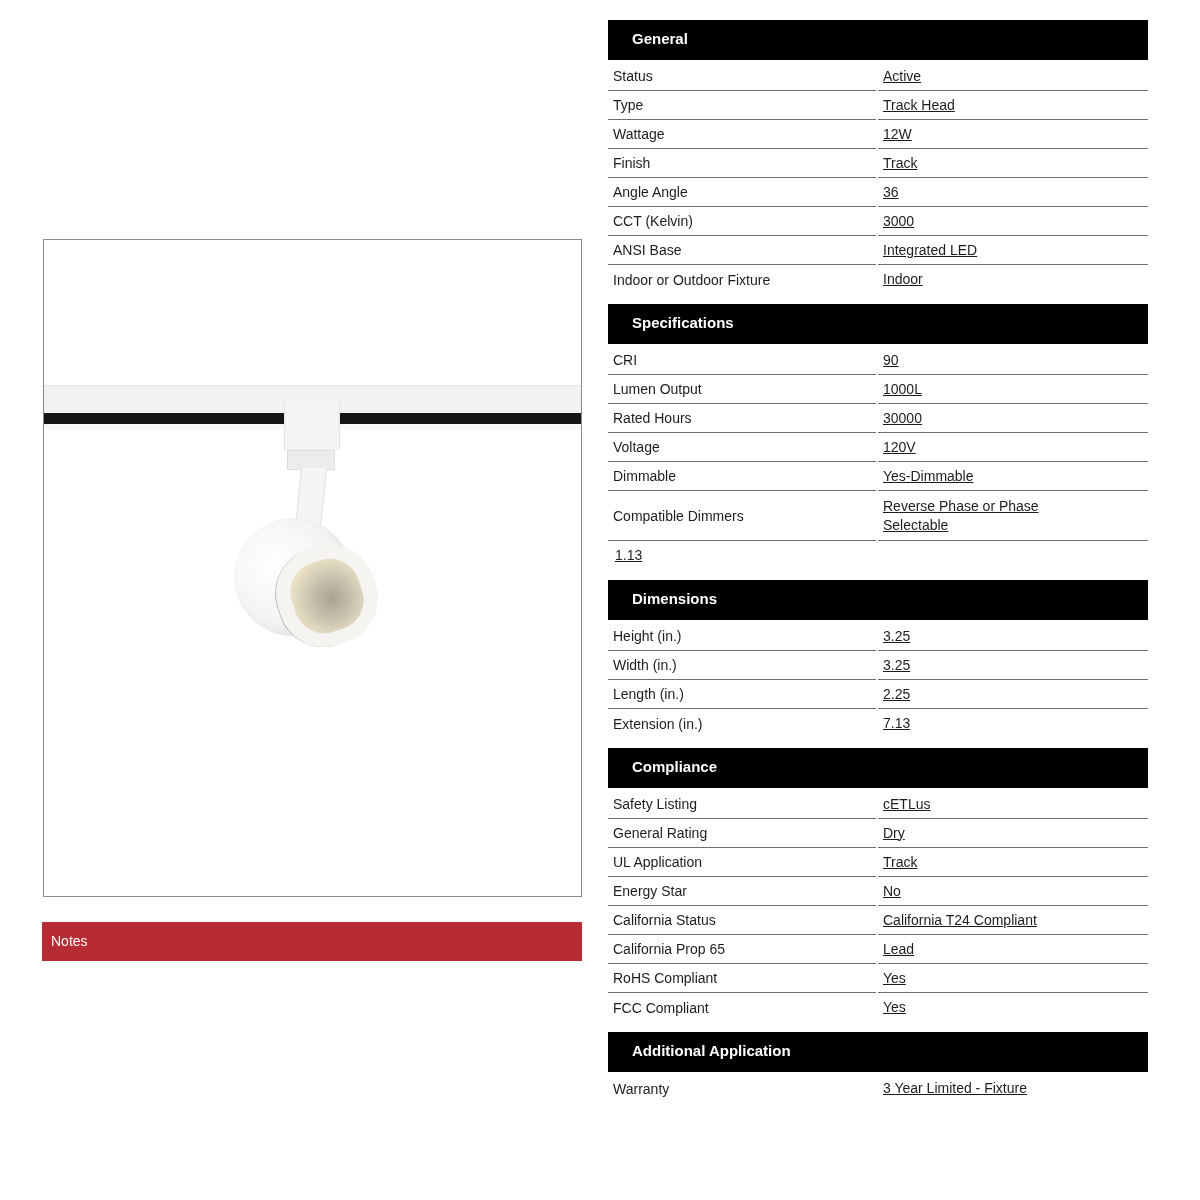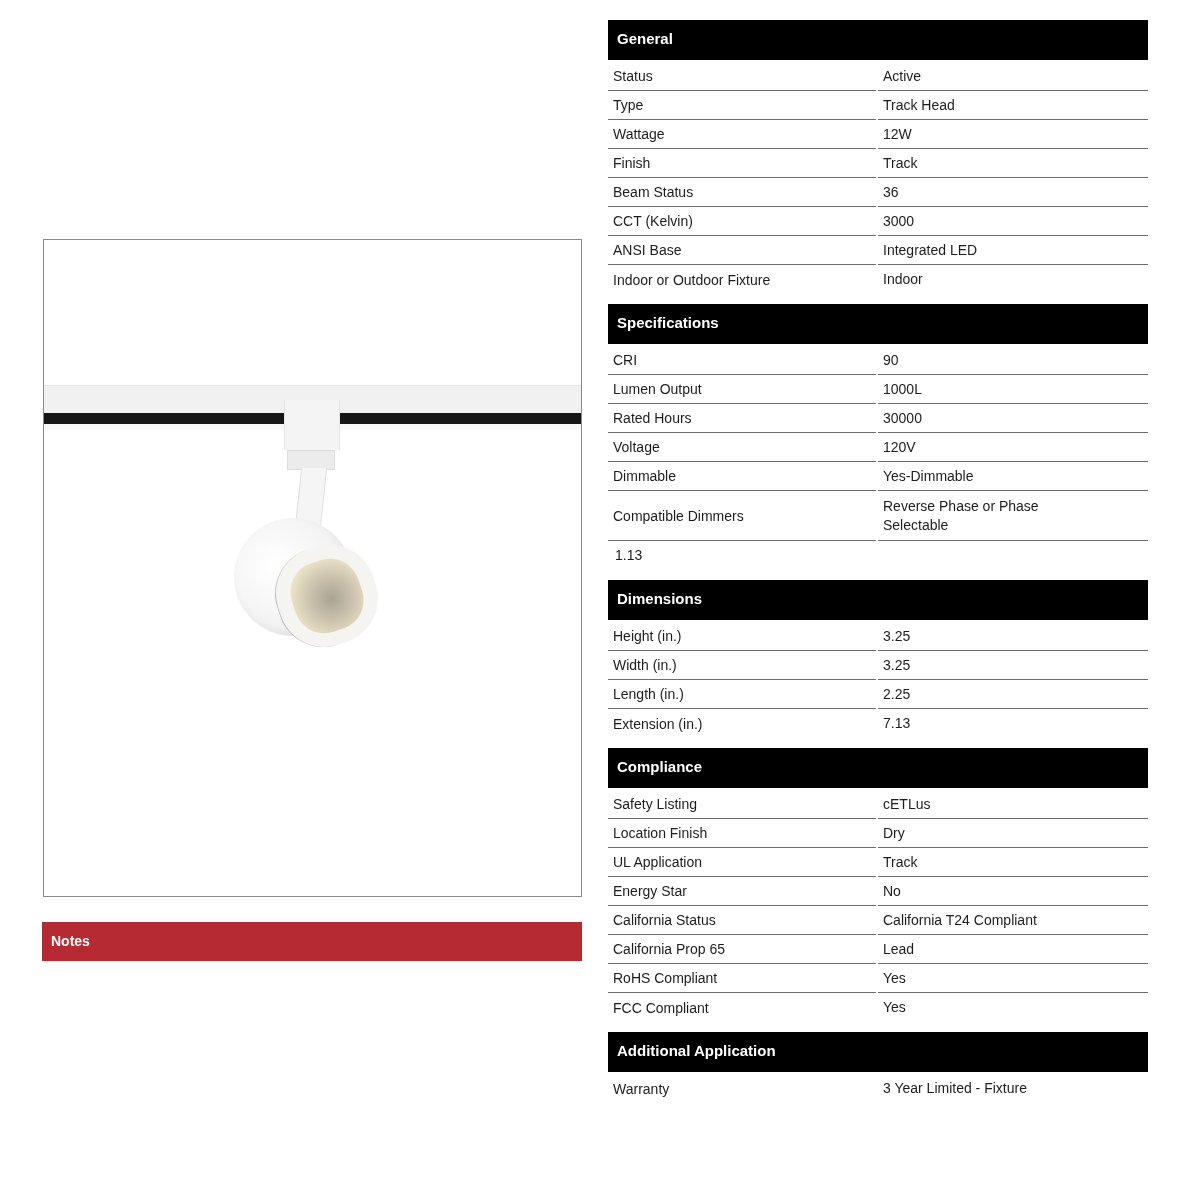--- a/index.html
+++ b/index.html
@@ -116,42 +116,42 @@
     }
 
     .notes-bar {
       position: absolute;
       left: 42px;
       top: 922px;
       width: 540px;
       height: 39px;
       background: #b52a33;
       color: #fff;
-      font-weight: bold;
+      font-weight: normal;
       font-size: 14px;
       line-height: 39px;
       padding-left: 9px;
       box-sizing: border-box;
     }
 
     
     .spec {
       position: absolute;
       left: 608px;
       top: 20px;
       width: 540px;
     }
     .section-head {
       background: #000;
       color: #fff;
       font-weight: bold;
       font-size: 15px;
       height: 40px;
       line-height: 38px;
-      padding-left: 9px;
+      padding-left: 24px;
       box-sizing: border-box;
       margin-bottom: 2px;
     }
     .row {
       display: flex;
       align-items: center;
       min-height: 29px;
       font-size: 14px;
       color: #1d1d1d;
       position: relative;
@@ -168,20 +168,21 @@
     .row .value {
       flex: 1;
       padding-left: 5px;
       margin-left: 2px;
       box-sizing: border-box;
       align-self: stretch;
       display: flex;
       align-items: center;
       border-bottom: 1px solid #6d6d6d;
       line-height: 19px;
+      text-decoration: underline;
     }
     .row.tall { min-height: 50px; }
     .row.last .label, .row.last .value { border-bottom: none; }
     .section-gap { height: 10px; }
   </style>
 </head>
 <body>
 
 <div class="image-frame">
   <div class="track-body"></div>
@@ -210,21 +211,21 @@
     </div>
   <div class="row">
       <div class="label">Wattage</div>
       <div class="value">12W</div>
     </div>
   <div class="row">
       <div class="label">Finish</div>
       <div class="value">Track</div>
     </div>
   <div class="row">
-      <div class="label">Beam Status</div>
+      <div class="label">Angle Angle</div>
       <div class="value">36</div>
     </div>
   <div class="row">
       <div class="label">CCT (Kelvin)</div>
       <div class="value">3000</div>
     </div>
   <div class="row">
       <div class="label">ANSI Base</div>
       <div class="value">Integrated LED</div>
     </div>
@@ -282,21 +283,21 @@
       <div class="value">7.13</div>
     </div>
   <div class="section-gap"></div>
 
   <div class="section-head">Compliance</div>
   <div class="row">
       <div class="label">Safety Listing</div>
       <div class="value">cETLus</div>
     </div>
   <div class="row">
-      <div class="label">Location Finish</div>
+      <div class="label">General Rating</div>
       <div class="value">Dry</div>
     </div>
   <div class="row">
       <div class="label">UL Application</div>
       <div class="value">Track</div>
     </div>
   <div class="row">
       <div class="label">Energy Star</div>
       <div class="value">No</div>
     </div>

